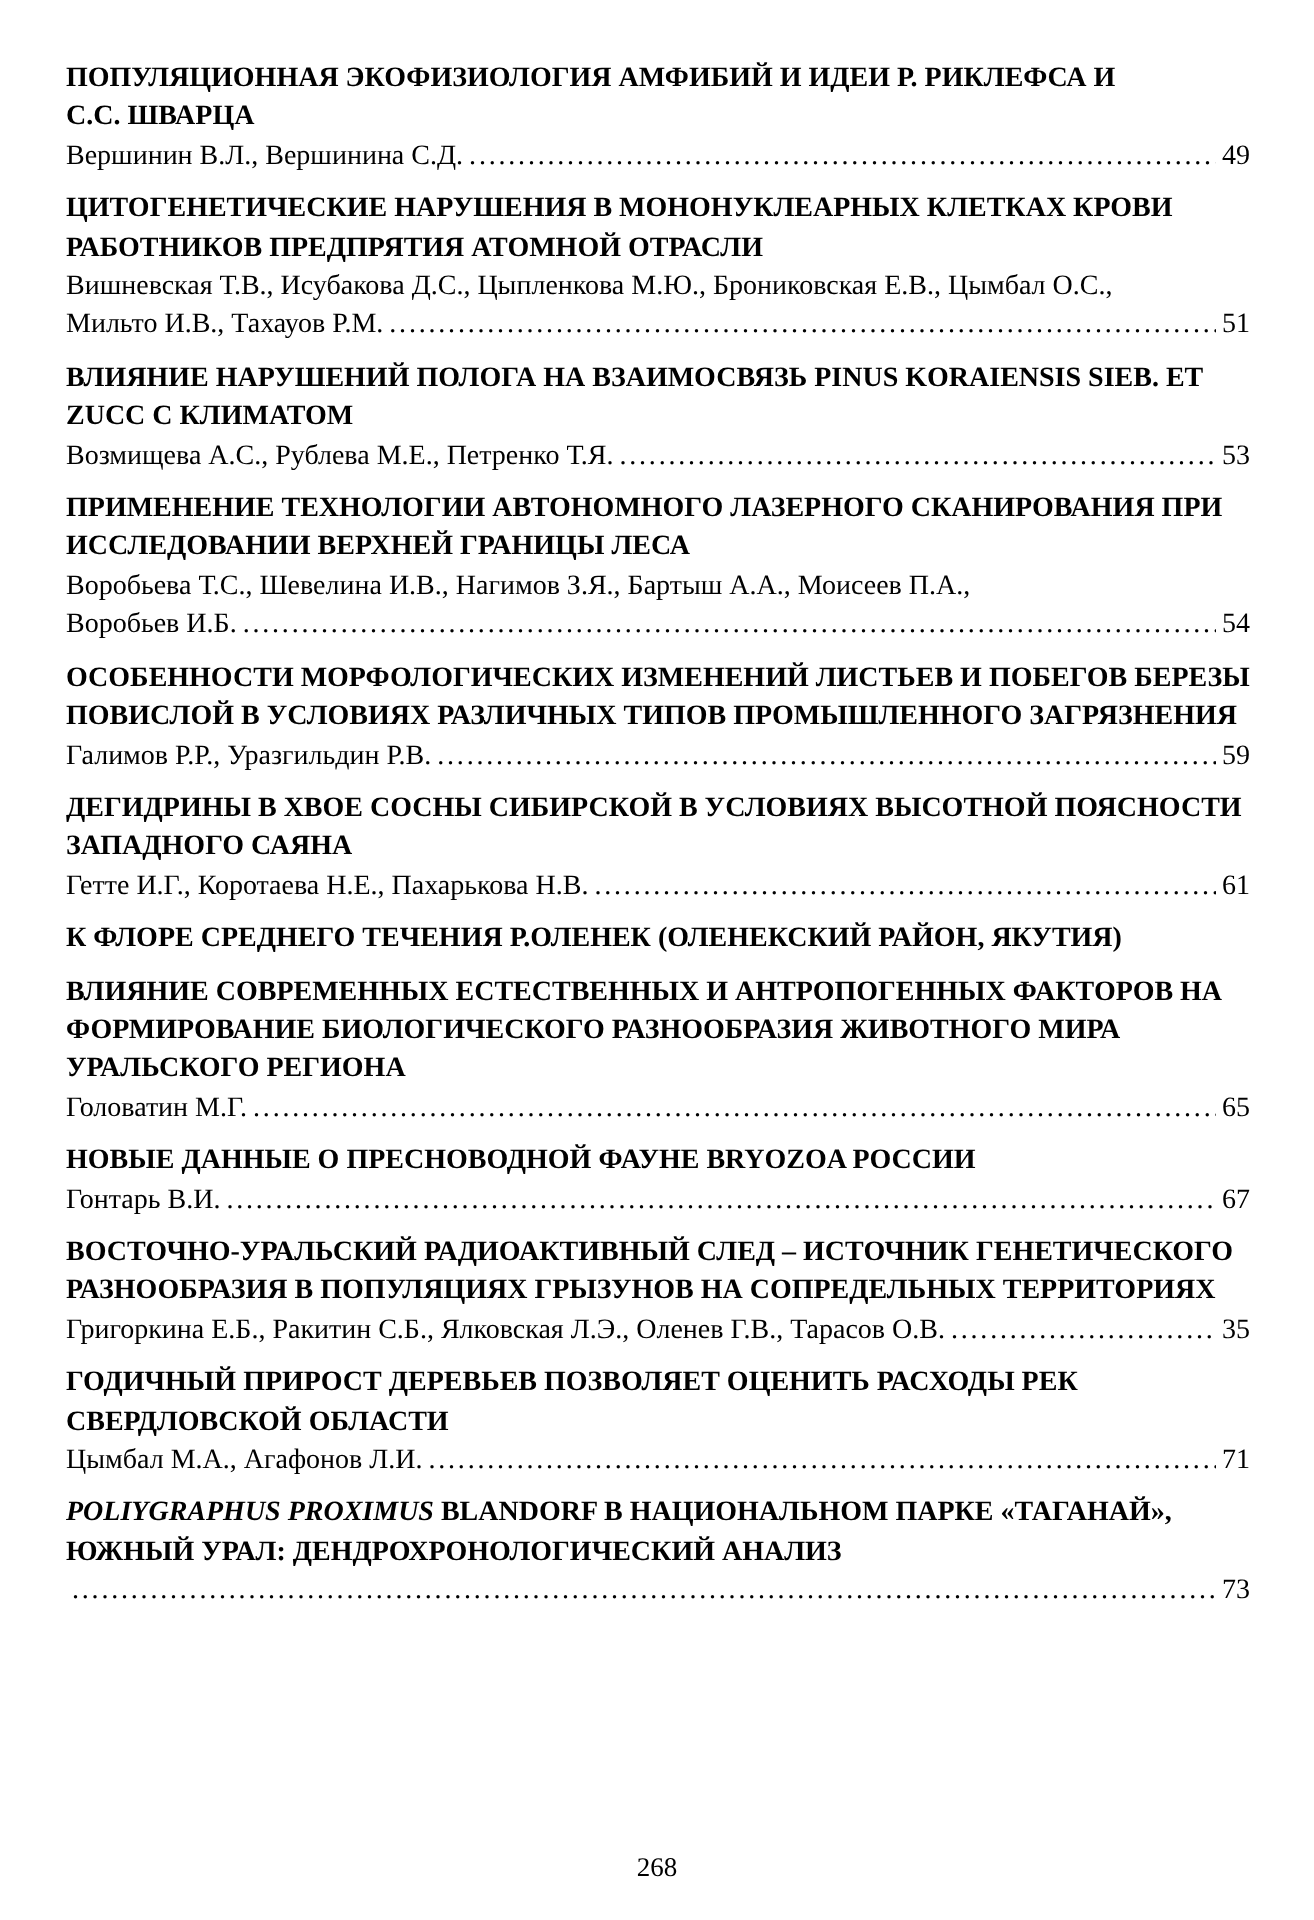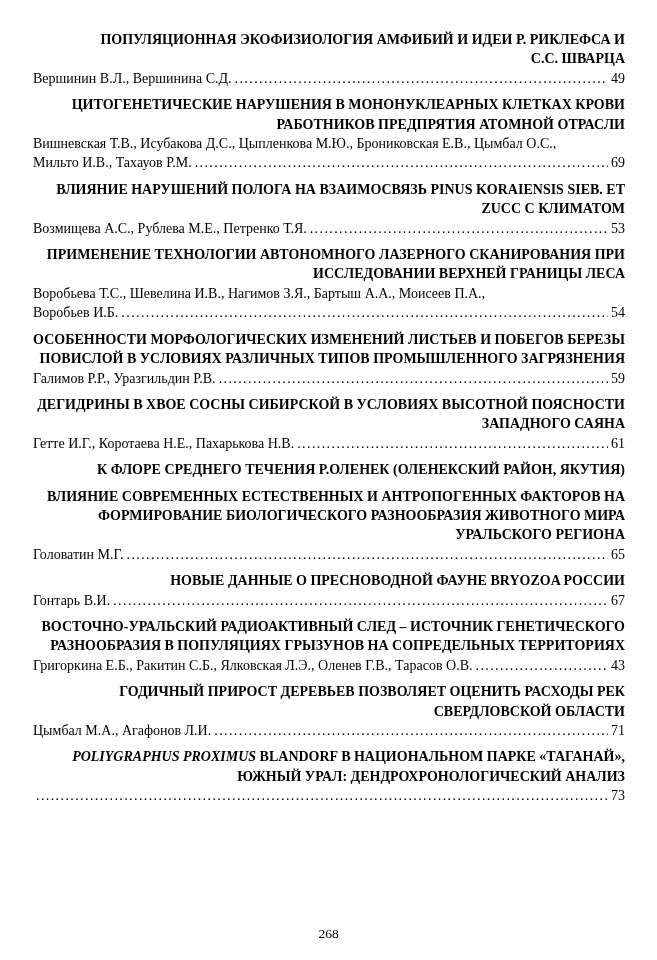--- a/index.html
+++ b/index.html
@@ -16,21 +16,21 @@
     font-size: 14px;
     color: #000000;
     overflow: hidden;
   }
 
   .entry { margin-bottom: 7px; }
 
   .entry-title {
     font-weight: 700;
     line-height: 19.4px;
-    text-align: right;
+    text-align: left;
   }
 
   .italic { font-style: italic; }
 
   .author-line { line-height: 19.4px; }
 
   .author-line.last {
     display: flex;
     align-items: flex-end;
   }
@@ -79,21 +79,21 @@
           </div>
         </div>
   </div>
       <div class="entry">
     <div class="entry-title"><span>ЦИТОГЕНЕТИЧЕСКИЕ НАРУШЕНИЯ В МОНОНУКЛЕАРНЫХ КЛЕТКАХ КРОВИ РАБОТНИКОВ ПРЕДПРЯТИЯ АТОМНОЙ ОТРАСЛИ</span></div>
     <div class="entry-authors">
           <div class="author-line">Вишневская Т.В., Исубакова Д.С., Цыпленкова М.Ю., Брониковская Е.В., Цымбал О.С.,</div>
           <div class="author-line last">
             <span class="author-text">Мильто И.В., Тахауов Р.М.</span>
             <span class="dots"></span>
-            <span class="page-num">69</span>
+            <span class="page-num">51</span>
           </div>
         </div>
   </div>
       <div class="entry">
     <div class="entry-title"><span>ВЛИЯНИЕ НАРУШЕНИЙ ПОЛОГА НА ВЗАИМОСВЯЗЬ PINUS KORAIENSIS SIEB. ET ZUCC С КЛИМАТОМ</span></div>
     <div class="entry-authors">
           <div class="author-line last">
             <span class="author-text">Возмищева А.С., Рублева М.Е., Петренко Т.Я.</span>
             <span class="dots"></span>
             <span class="page-num">53</span>
@@ -153,21 +153,21 @@
             <span class="page-num">67</span>
           </div>
         </div>
   </div>
       <div class="entry">
     <div class="entry-title"><span>ВОСТОЧНО-УРАЛЬСКИЙ РАДИОАКТИВНЫЙ СЛЕД – ИСТОЧНИК ГЕНЕТИЧЕСКОГО РАЗНООБРАЗИЯ В ПОПУЛЯЦИЯХ ГРЫЗУНОВ НА СОПРЕДЕЛЬНЫХ ТЕРРИТОРИЯХ</span></div>
     <div class="entry-authors">
           <div class="author-line last">
             <span class="author-text">Григоркина Е.Б., Ракитин С.Б., Ялковская Л.Э., Оленев Г.В., Тарасов О.В.</span>
             <span class="dots"></span>
-            <span class="page-num">43</span>
+            <span class="page-num">35</span>
           </div>
         </div>
   </div>
       <div class="entry">
     <div class="entry-title"><span>ГОДИЧНЫЙ ПРИРОСТ ДЕРЕВЬЕВ ПОЗВОЛЯЕТ ОЦЕНИТЬ РАСХОДЫ РЕК СВЕРДЛОВСКОЙ ОБЛАСТИ</span></div>
     <div class="entry-authors">
           <div class="author-line last">
             <span class="author-text">Цымбал М.А., Агафонов Л.И.</span>
             <span class="dots"></span>
             <span class="page-num">71</span>

